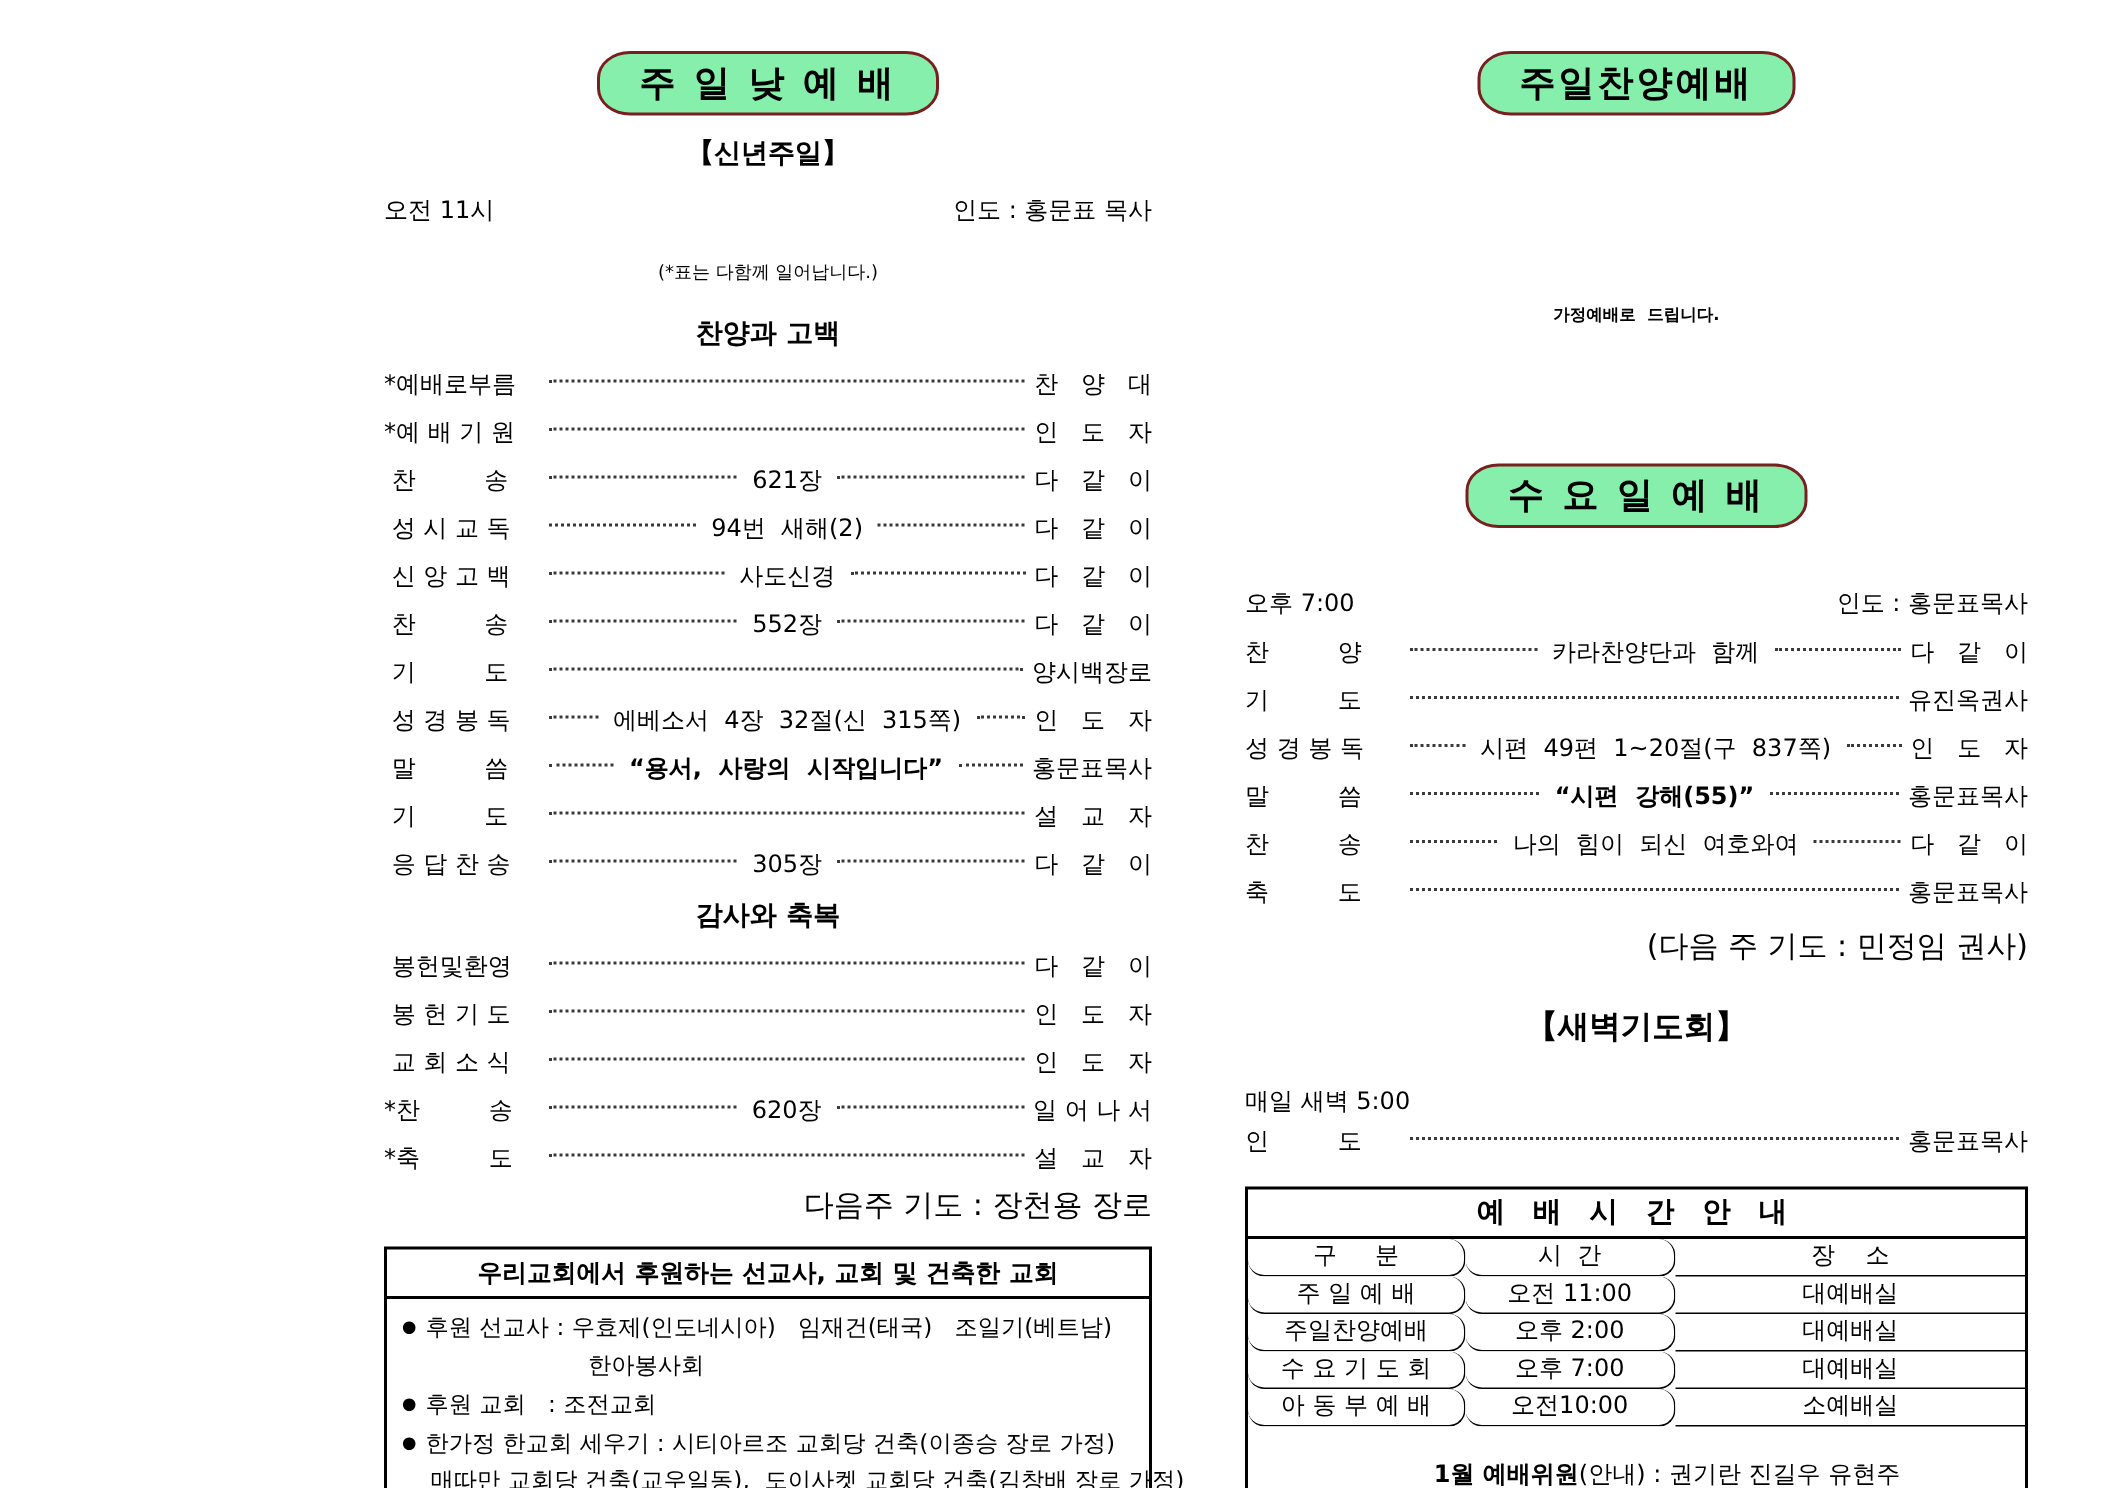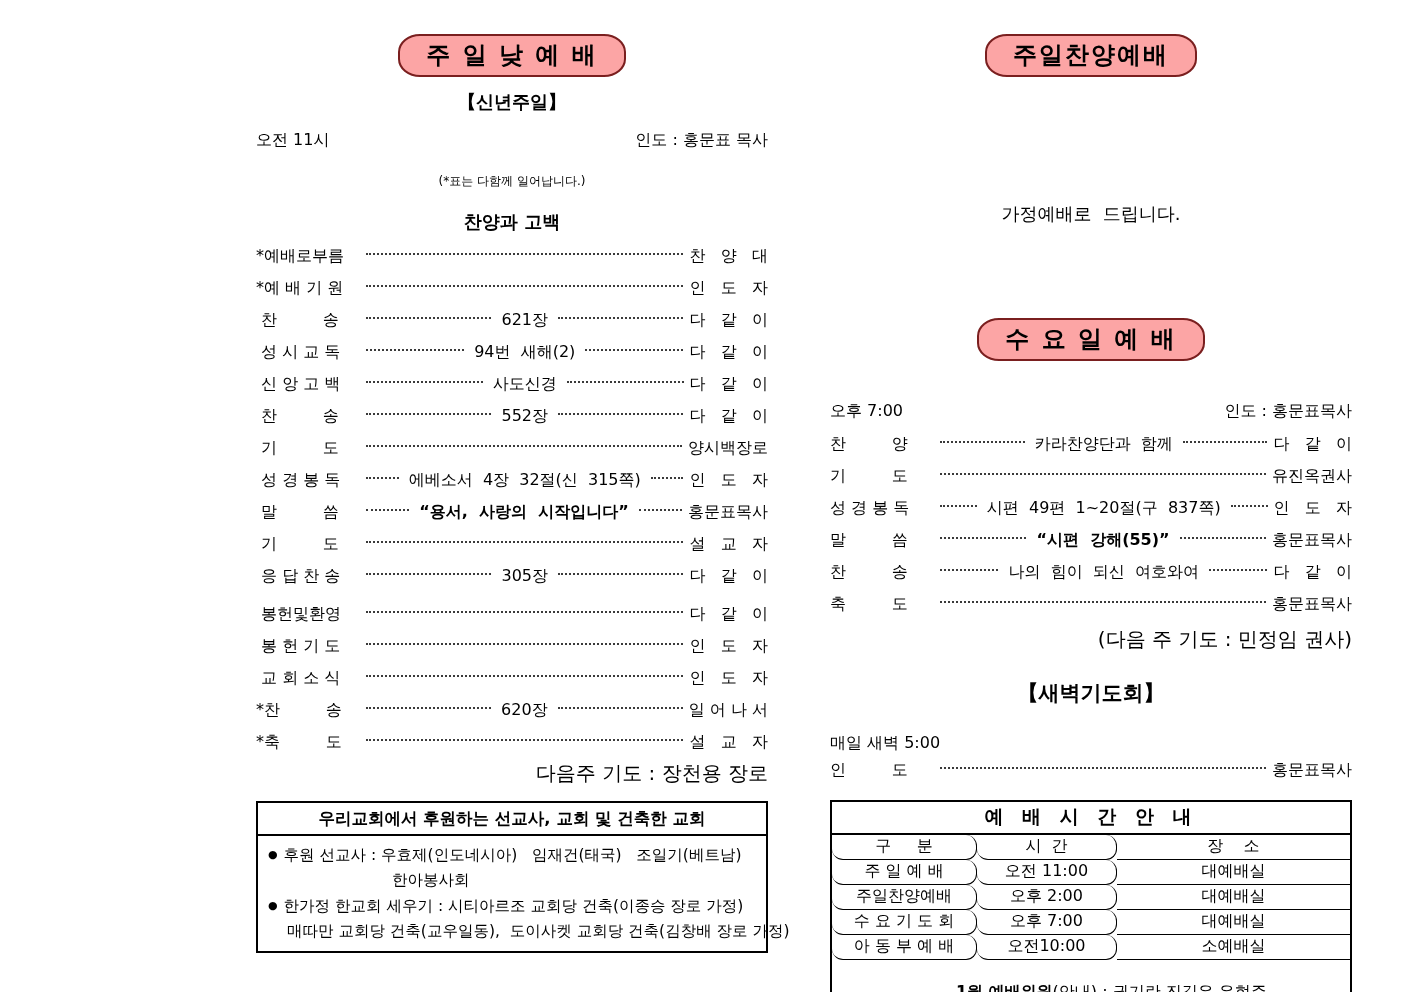--- a/index.html
+++ b/index.html
@@ -5,21 +5,21 @@
   * { margin:0; padding:0; box-sizing:border-box; }
   html,body { background:#ffffff; }
   body { font-family:"DejaVu Sans","Liberation Sans",sans-serif; color:#000; }
   .page { position:relative; width:1403px; height:992px; background:#fff; overflow:hidden; }
 
   .col { position:absolute; top:34px; }
   .col-left  { left:256px; width:512px; }
   .col-right { left:830px; width:522px; }
 
   .pill { display:block; margin:0 auto; width:max-content; padding:3px 26px 4px;
-          border:2px solid #7a1f1f; border-radius:22px/18px; background:#fca5a5;
+          border:2px solid #7a1f1f; border-radius:22px/18px; background:#86efac;
           font-size:24px; font-weight:bold; letter-spacing:2px; white-space:pre; text-align:center; }
 
   .subtitle { margin-top:13px; text-align:center; font-size:18px; font-weight:bold; }
   .lead-row { display:flex; justify-content:space-between; font-size:16px; white-space:pre;gap:37px; }
   .note { text-align:center; font-size:12px; white-space:pre; }
   .section-heading { text-align:center; font-size:18px; font-weight:bold; white-space:pre; }
 
   .order-rows { width:100%; }
   .order-row { display:flex; align-items:center; height:32px; font-size:16px; }
   .order-label { white-space:pre; flex:0 0 auto; min-width:104px; }
@@ -32,21 +32,21 @@
 
   .support-box { border:2px solid #000; margin-top:8px; }
   .support-title { text-align:center; font-weight:bold; font-size:16.5px; padding:5px 0 4px;
                    border-bottom:2px solid #000; white-space:pre; }
   .support-lines { padding:6px 8px 7px 10px; font-size:15.5px; }
   .support-line { line-height:25px; white-space:pre; }
   .support-line .bullet { font-size:11px; vertical-align:2px; margin-right:6px; }
   .support-line.indent1 { padding-left:19px; }
   .support-line.indent2 { padding-left:124px; }
 
-  .family-note { margin-top:125px; text-align:center; font-size:18px; white-space:pre; }
+  .family-note { margin-top:125px; text-align:center; font-size:11px; white-space:pre;font-weight:bold; }
 
   .dawn-heading { text-align:center; font-size:21px; font-weight:bold; white-space:pre; }
 
   .sched { border:2px solid #000; margin-top:14px; font-size:16px; }
   .sched-title { text-align:center; font-weight:bold; font-size:19px; letter-spacing:6px;
                  padding:2px 0 3px; border-bottom:2px solid #000; white-space:pre; }
   .sched-grid { display:grid; grid-template-columns:28% 27% 45%; }
   .sched-cell { text-align:center; padding:1px 0 2px; border-bottom:1.5px solid #000; white-space:pre; }
   .sched-cell.c0, .sched-cell.c1 { border-right:1.5px solid #000;border-radius:11px; }
   .sched-footer { text-align:center; padding:3px 0 4px; white-space:pre; }
@@ -138,20 +138,21 @@
         </div>
         <div class="order-row">
           <span class="order-label"> 응 답 찬 송</span>
           <span class="dots"></span>
           <span class="order-center">305장</span>
           <span class="dots"></span>
           <span class="order-right">다   같   이</span>
         </div>
       </div>
 
+    <div class="section-heading mt6">감사와 축복</div>
     <div class="order-rows mt6">
         <div class="order-row">
           <span class="order-label"> 봉헌및환영</span>
           <span class="dots"></span>
           <span class="order-right">다   같   이</span>
         </div>
         <div class="order-row">
           <span class="order-label"> 봉 헌 기 도</span>
           <span class="dots"></span>
           <span class="order-right">인   도   자</span>
@@ -175,20 +176,21 @@
         </div>
       </div>
 
     <div class="centerline mt10">다음주 기도 : 장천용 장로</div>
 
     <div class="support-box mt14">
       <div class="support-title">우리교회에서 후원하는 선교사, 교회 및 건축한 교회</div>
       <div class="support-lines">
           <div class="support-line indent0"><span class="bullet">●</span><span class="">후원 선교사 : 우효제(인도네시아)   임재건(태국)   조일기(베트남)</span></div>
           <div class="support-line indent2"><span class="">한아봉사회</span></div>
+          <div class="support-line indent0"><span class="bullet">●</span><span class="">후원 교회   : 조전교회</span></div>
           <div class="support-line indent0"><span class="bullet">●</span><span class="">한가정 한교회 세우기 : 시티아르조 교회당 건축(이종승 장로 가정)</span></div>
           <div class="support-line indent1"><span class="">매따만 교회당 건축(교우일동),  도이사켓 교회당 건축(김창배 장로 가정)</span></div>
         </div>
     </div>
   </div>
 
   <div class="col col-right">
     <div class="pill">주일찬양예배</div>
 
     <div class="family-note">가정예배로  드립니다.</div>

